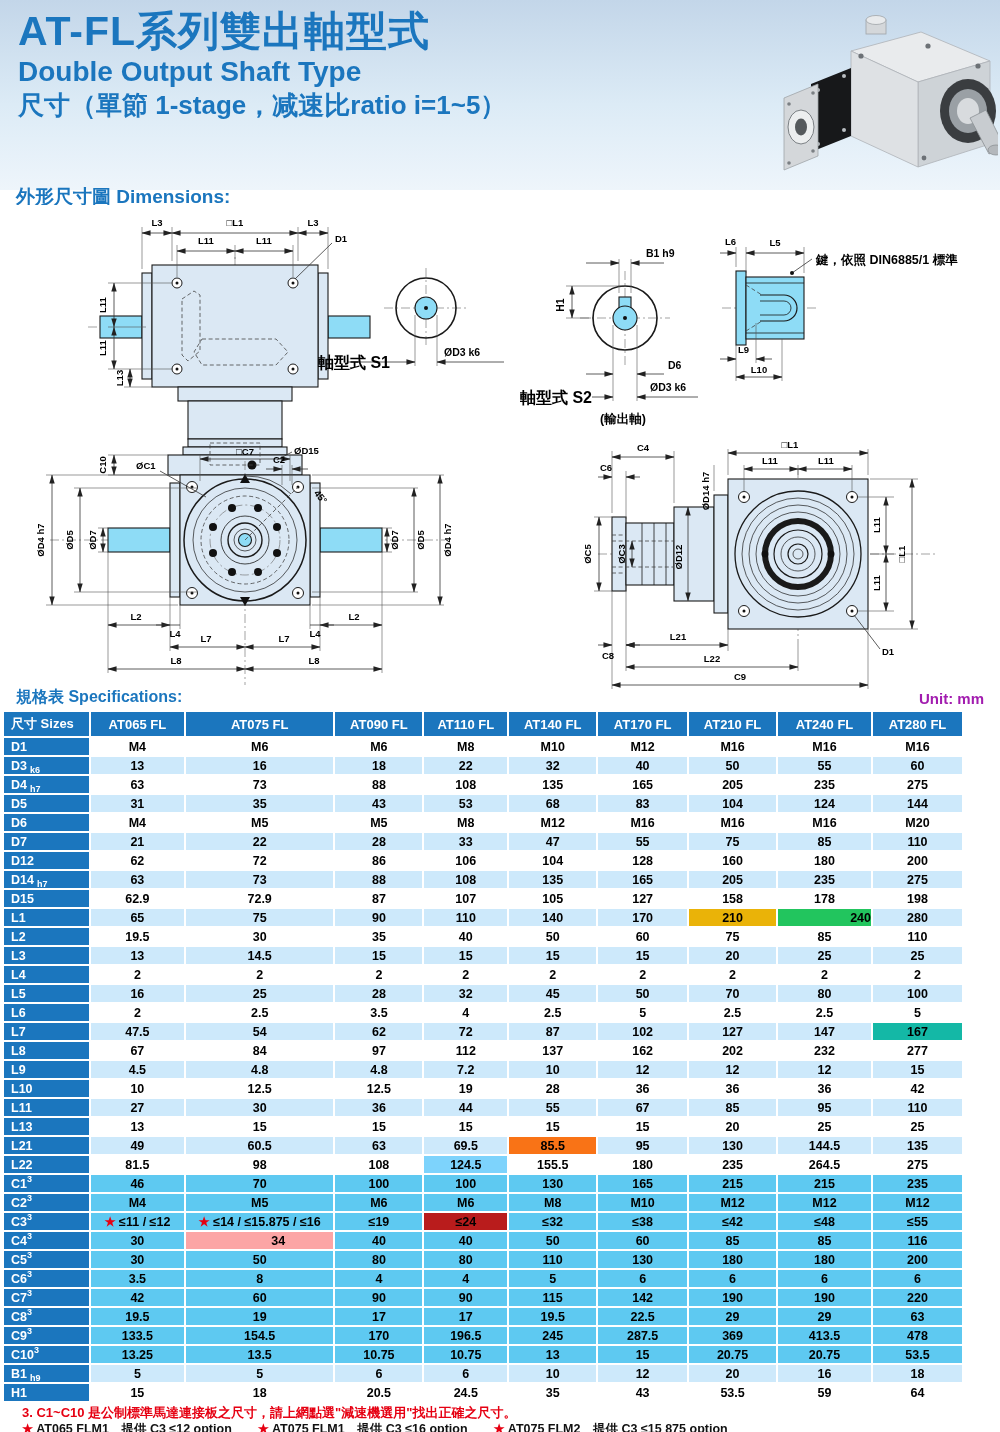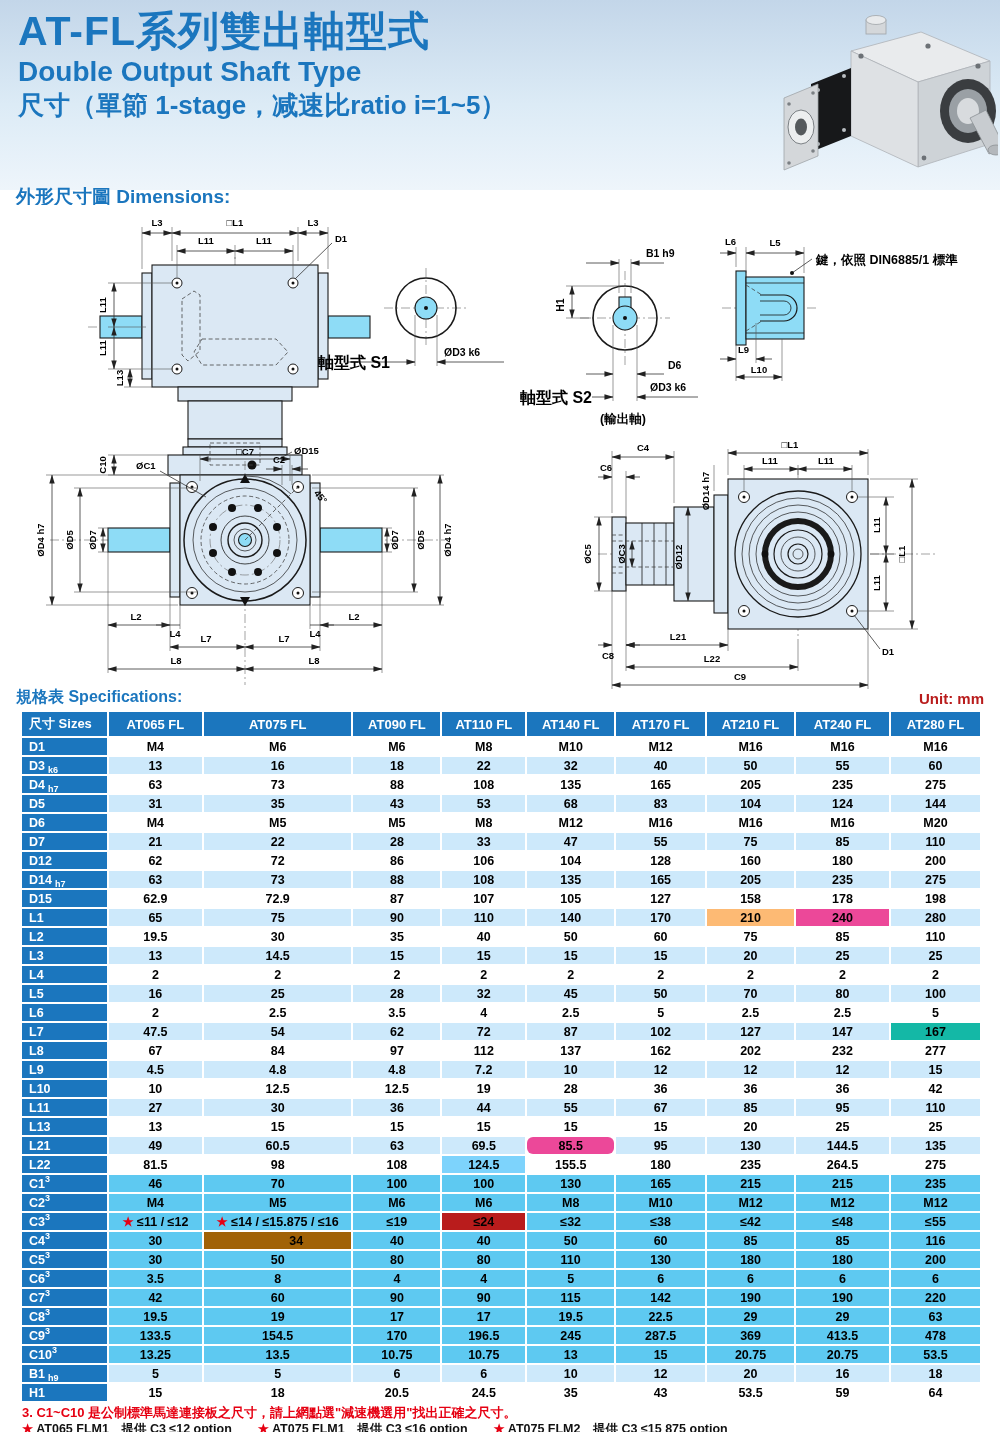--- a/index.html
+++ b/index.html
@@ -11,40 +11,40 @@
                background:linear-gradient(180deg,#c3d6e9 0%,#dcebf6 55%,#eef5fb 100%)}
   .title-block{position:absolute;left:18px;top:8px;color:#1b76be}
   .title-zh{font-size:41px;font-weight:bold;letter-spacing:1px;line-height:1.15;margin:0}
   .title-en{font-size:28px;font-weight:bold;line-height:1.2;margin:0}
   .title-spec{font-size:26px;font-weight:bold;line-height:1.25;margin:0}
   .product-photo{position:absolute;right:2px;top:6px}
 
   
   .dims-heading{position:absolute;left:16px;top:184px;font-size:19px;font-weight:bold;color:#1b76be}
   .spec-heading{position:absolute;left:16px;top:687px;font-size:16px;font-weight:bold;color:#1b76be}
-  .unit-label{position:absolute;right:16px;top:690px;font-size:15px;font-weight:bold;color:#b91c1c}
+  .unit-label{position:absolute;right:16px;top:690px;font-size:15px;font-weight:bold;color:#a21caf}
 
   
   .draw-area{position:absolute;left:0;top:205px;width:1000px;height:505px;background:#fff}
   .fig{position:absolute}
   .ln{stroke:#1a1a1a;fill:none}
   .body-fill{fill:#dbe8f4;stroke:#1a1a1a;stroke-width:1.1}
   .shaft-fill{fill:#8edcf6;stroke:#1a1a1a;stroke-width:1.1}
   .hole{fill:#fff;stroke:#1a1a1a;stroke-width:1}
   .cl{stroke:#666;stroke-width:0.6;stroke-dasharray:9 3 2 3;fill:none}
   .dash{stroke:#444;stroke-width:0.8;stroke-dasharray:4 2.6;fill:none}
   .ext{stroke:#555;stroke-width:0.6}
   .dim{stroke:#333;stroke-width:0.8;fill:none}
   .dl{font-size:9.5px;font-weight:bold;fill:#000}
   .dm{font-size:10.5px;font-weight:bold;fill:#000}
   .dt{font-size:16px;font-weight:bold;fill:#000}
   .dn{font-size:12.5px;font-weight:bold;fill:#000}
 
   
-  .table-wrap{position:absolute;left:20px;top:710px;width:964px}
+  .table-wrap{position:absolute;left:2px;top:710px;width:964px}
   table.spec{border-collapse:separate;border-spacing:2px;table-layout:fixed;width:962px;background:#fff}
   table.spec th,table.spec td{overflow:hidden;white-space:nowrap}
   th.h{background:#1b76be;color:#fff;font-size:13px;font-weight:bold;height:24px;padding:0;text-align:center}
   th.h.size{text-align:left;padding-left:7px}
   th.rl{background:#1b76be;color:#fff;font-size:12.5px;font-weight:bold;text-align:left;padding:0 0 0 7px;height:17px}
   td.v{font-size:12.5px;font-weight:bold;text-align:center;height:17px;padding:0}
   .sub{font-size:9px;position:relative;top:3px;left:3px}
   .sup{font-size:9px;vertical-align:super;position:relative;top:-1px}
   .star{color:#e60012}
 
@@ -599,22 +599,22 @@
           <td class="v" style="background: rgb(255, 255, 255);">198</td>
         </tr>
         <tr>
           <th class="rl"><span>L1</span></th>
           <td class="v" style="background: rgb(205, 233, 251);">65</td>
           <td class="v" style="background: rgb(205, 233, 251);">75</td>
           <td class="v" style="background: rgb(205, 233, 251);">90</td>
           <td class="v" style="background: rgb(205, 233, 251);">110</td>
           <td class="v" style="background: rgb(205, 233, 251);">140</td>
           <td class="v" style="background: rgb(205, 233, 251);">170</td>
-          <td class="v" style="background: #fdba74;">210</td>
-          <td class="v" style="background: #ec4899;">240</td>
+          <td class="v" style="background: #eab308;">210</td>
+          <td class="v" style="background: #22c55e; text-align: right;">240</td>
           <td class="v" style="background: rgb(205, 233, 251);">280</td>
         </tr>
         <tr>
           <th class="rl"><span>L2</span></th>
           <td class="v" style="background: rgb(255, 255, 255);">19.5</td>
           <td class="v" style="background: rgb(255, 255, 255);">30</td>
           <td class="v" style="background: rgb(255, 255, 255);">35</td>
           <td class="v" style="background: rgb(255, 255, 255);">40</td>
           <td class="v" style="background: rgb(255, 255, 255);">50</td>
           <td class="v" style="background: rgb(255, 255, 255);">60</td>
@@ -741,21 +741,21 @@
           <td class="v" style="background: rgb(255, 255, 255);">20</td>
           <td class="v" style="background: rgb(255, 255, 255);">25</td>
           <td class="v" style="background: rgb(255, 255, 255);">25</td>
         </tr>
         <tr>
           <th class="rl"><span>L21</span></th>
           <td class="v" style="background: rgb(205, 233, 251);">49</td>
           <td class="v" style="background: rgb(205, 233, 251);">60.5</td>
           <td class="v" style="background: rgb(205, 233, 251);">63</td>
           <td class="v" style="background: rgb(205, 233, 251);">69.5</td>
-          <td class="v" style="background: #ec4899; border-radius: 6px;">85.5</td>
+          <td class="v" style="background: #f97316;">85.5</td>
           <td class="v" style="background: rgb(205, 233, 251);">95</td>
           <td class="v" style="background: rgb(205, 233, 251);">130</td>
           <td class="v" style="background: rgb(205, 233, 251);">144.5</td>
           <td class="v" style="background: rgb(205, 233, 251);">135</td>
         </tr>
         <tr>
           <th class="rl"><span>L22</span></th>
           <td class="v" style="background: rgb(255, 255, 255);">81.5</td>
           <td class="v" style="background: rgb(255, 255, 255);">98</td>
           <td class="v" style="background: rgb(255, 255, 255);">108</td>
@@ -798,21 +798,21 @@
           <td class="v" style="background: #b91c1c;">≤24</td>
           <td class="v" style="background: rgb(94, 201, 241);">≤32</td>
           <td class="v" style="background: rgb(94, 201, 241);">≤38</td>
           <td class="v" style="background: rgb(94, 201, 241);">≤42</td>
           <td class="v" style="background: rgb(94, 201, 241);">≤48</td>
           <td class="v" style="background: rgb(94, 201, 241);">≤55</td>
         </tr>
         <tr>
           <th class="rl"><span>C4</span><span class="sup">3</span></th>
           <td class="v" style="background: rgb(94, 201, 241);">30</td>
-          <td class="v" style="background: #a16207; padding-left: 37px;">34</td>
+          <td class="v" style="background: #fca5a5; padding-left: 37px;">34</td>
           <td class="v" style="background: rgb(94, 201, 241);">40</td>
           <td class="v" style="background: rgb(94, 201, 241);">40</td>
           <td class="v" style="background: rgb(94, 201, 241);">50</td>
           <td class="v" style="background: rgb(94, 201, 241);">60</td>
           <td class="v" style="background: rgb(94, 201, 241);">85</td>
           <td class="v" style="background: rgb(94, 201, 241);">85</td>
           <td class="v" style="background: rgb(94, 201, 241);">116</td>
         </tr>
         <tr>
           <th class="rl"><span>C5</span><span class="sup">3</span></th>

